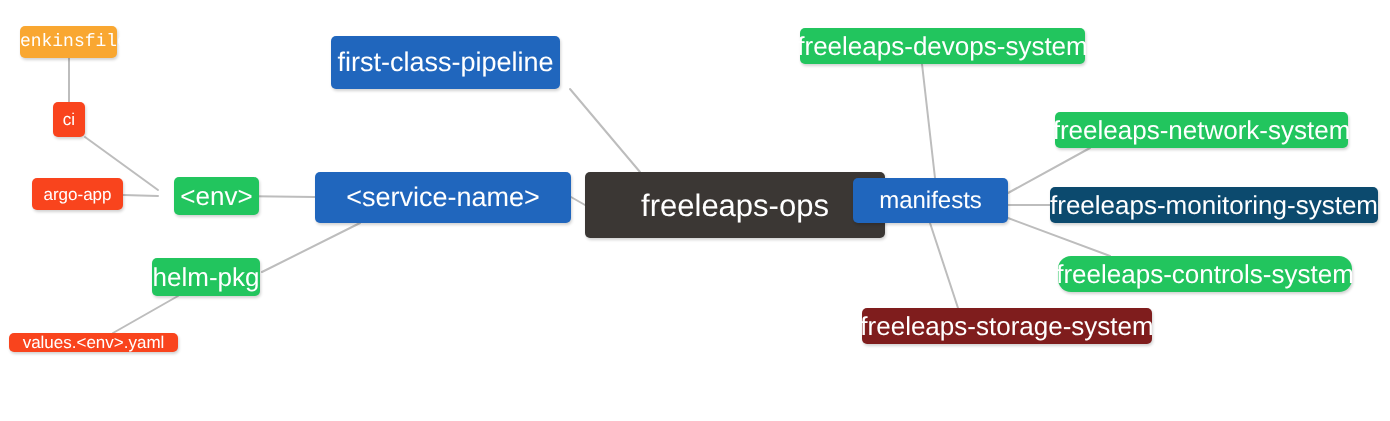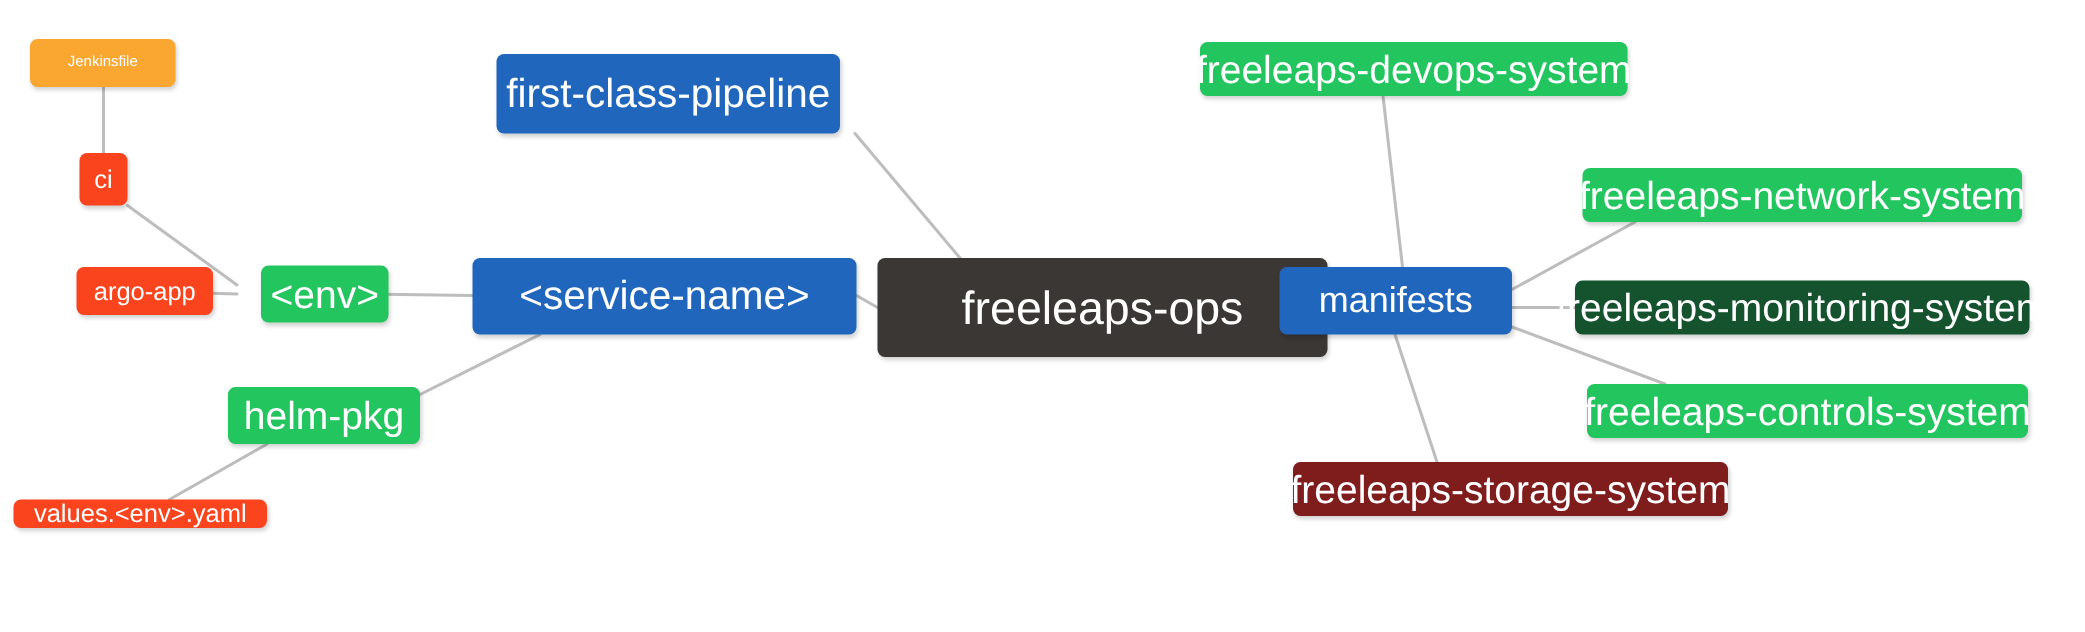--- a/index.html
+++ b/index.html
@@ -43,21 +43,21 @@
   .node .label {
     display: block;
     color: #ffffff;
   }
   
   .n-root      { font-size: 31px; }
   .n-big       { font-size: 27px; }
   .n-mid       { font-size: 24px; }
   .n-small     { font-size: 26px; }
   .n-xsmall    { font-size: 17px; }
-  .n-tiny      { font-size: 10px; }
+  .n-tiny      { font-size: 18px; font-family: Liberation Mono, monospace; }
 </style>
 </head>
 <body>
 
 <div id="mindmap">
   <svg id="edges" width="1390" height="421" viewBox="0 0 1390 421">
       <line x1="585" y1="205" x2="571" y2="197" stroke="#bdbdbd" stroke-width="2" stroke-linecap="round"></line>
       <line x1="640" y1="172" x2="570" y2="89" stroke="#bdbdbd" stroke-width="2" stroke-linecap="round"></line>
       <line x1="845" y1="203" x2="853" y2="200" stroke="#bdbdbd" stroke-width="2" stroke-linecap="round"></line>
       <line x1="315" y1="197" x2="243" y2="196" stroke="#bdbdbd" stroke-width="2" stroke-linecap="round"></line>
@@ -81,44 +81,44 @@
       </div>
       <div class="node n-big" style="left: 331px; top: 36px; width: 229px; height: 53px; background: rgb(32, 102, 189);">
         <span class="label">first-class-pipeline</span>
       </div>
       <div class="node n-mid" style="left: 853px; top: 178px; width: 155px; height: 45px; background: rgb(32, 102, 189); text-align: center;">
         <span class="label">manifests</span>
       </div>
       <div class="node n-small" style="left: 158px; top: 177px; width: 85px; height: 38px; background: rgb(34, 197, 94); margin-left: 16px;">
         <span class="label">&lt;env&gt;</span>
       </div>
-      <div class="node n-small" style="left: 152px; top: 258px; width: 128px; height: 38px; background: rgb(34, 197, 94);">
+      <div class="node n-small" style="left: 152px; top: 258px; width: 108px; height: 38px; background: rgb(34, 197, 94);">
         <span class="label">helm-pkg</span>
       </div>
       <div class="node n-tiny" style="left: 20px; top: 26px; width: 97px; height: 32px; background: rgb(249, 167, 49);">
         <span class="label">Jenkinsfile</span>
       </div>
       <div class="node n-xsmall" style="left: 53px; top: 102px; width: 32px; height: 35px; background: rgb(249, 68, 29);">
         <span class="label">ci</span>
       </div>
-      <div class="node n-xsmall" style="left: 32px; top: 178px; width: 91px; height: 32px; background: rgb(249, 68, 29); margin-left: 19px;">
+      <div class="node n-xsmall" style="left: 32px; top: 178px; width: 91px; height: 32px; background: rgb(249, 68, 29);">
         <span class="label">argo-app</span>
       </div>
       <div class="node n-xsmall" style="left: 9px; top: 333px; width: 169px; height: 19px; background: rgb(249, 68, 29); justify-content: center;">
         <span class="label">values.&lt;env&gt;.yaml</span>
       </div>
       <div class="node n-small" style="left: 800px; top: 28px; width: 285px; height: 36px; background: rgb(34, 197, 94);">
         <span class="label">freeleaps-devops-system</span>
       </div>
       <div class="node n-small" style="left: 1055px; top: 112px; width: 293px; height: 36px; background: rgb(34, 197, 94);">
         <span class="label">freeleaps-network-system</span>
       </div>
-      <div class="node n-small" style="left: 1050px; top: 187px; width: 303px; height: 36px; background: #14532d;">
+      <div class="node n-small" style="left: 1050px; top: 187px; width: 328px; height: 36px; background: #0c4a6e;">
         <span class="label">freeleaps-monitoring-system</span>
       </div>
-      <div class="node n-small" style="left: 1058px; top: 256px; width: 294px; height: 36px; background: rgb(34, 197, 94);">
+      <div class="node n-small" style="left: 1058px; top: 256px; width: 294px; height: 36px; background: rgb(34, 197, 94); border-radius: 13px;">
         <span class="label">freeleaps-controls-system</span>
       </div>
       <div class="node n-small" style="left: 862px; top: 308px; width: 290px; height: 36px; background: #7f1d1d;">
         <span class="label">freeleaps-storage-system</span>
       </div>
     </div>
 </div>
 
 </body></html>

